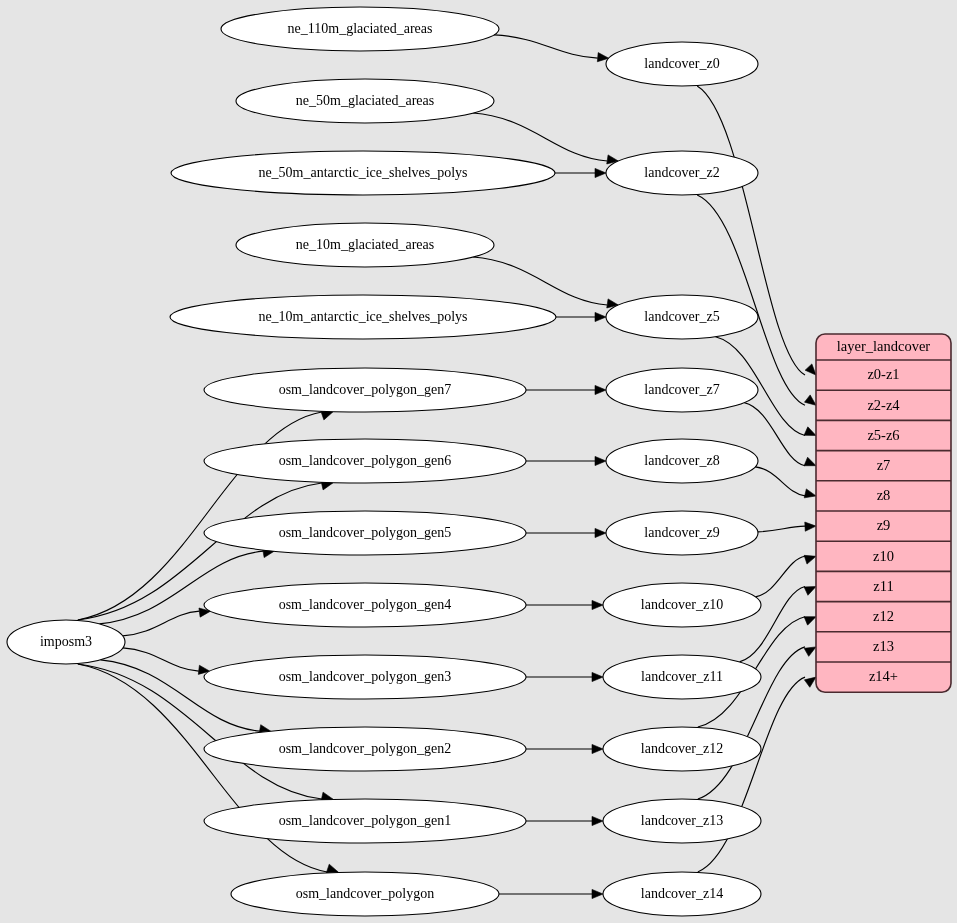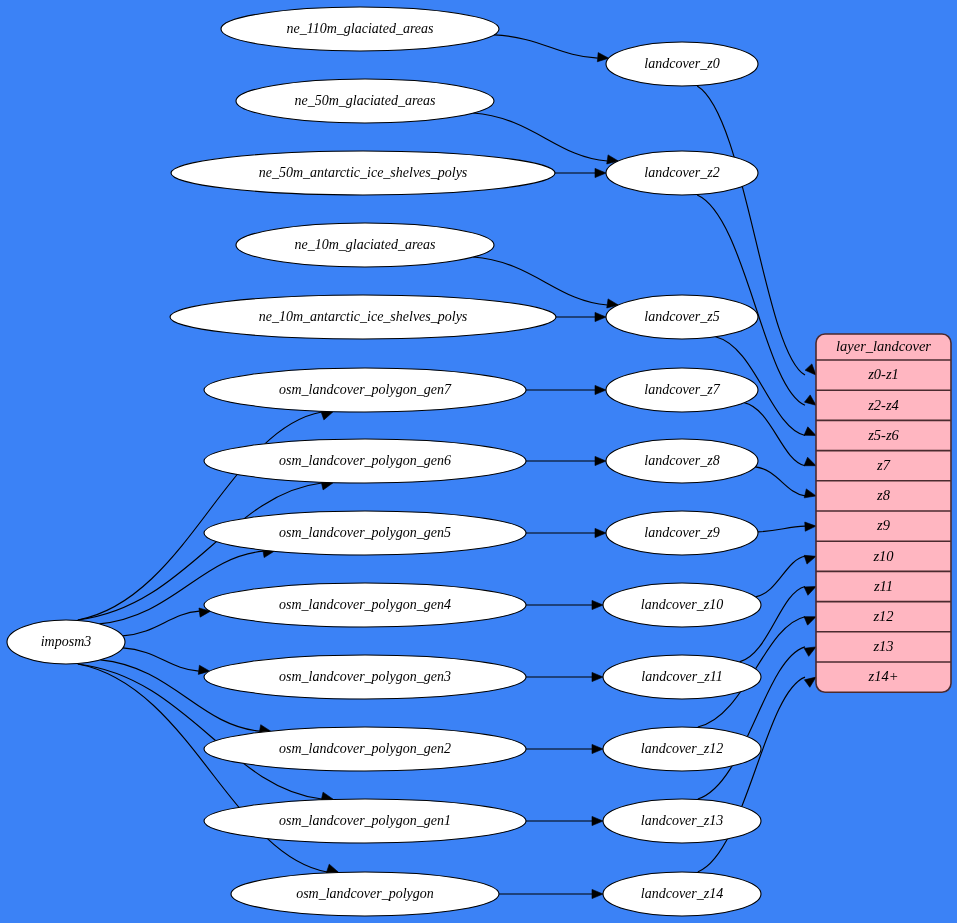--- a/index.html
+++ b/index.html
@@ -4,23 +4,22 @@
 <style>
   html, body {
     margin: 0;
     padding: 0;
     background: #ffffff;
   }
   #canvas-wrap {
     position: relative;
     width: 957px;
     height: 923px;
-    background: #3b82f6;
+    background: #e5e5e5;
     overflow: hidden;
-    font-style: italic;
   }
   svg#graph {
     display: block;
     width: 957px;
     height: 923px;
   }
   .node-ellipse {
     fill: #ffffff;
     stroke: #000000;
     stroke-width: 1.1;

